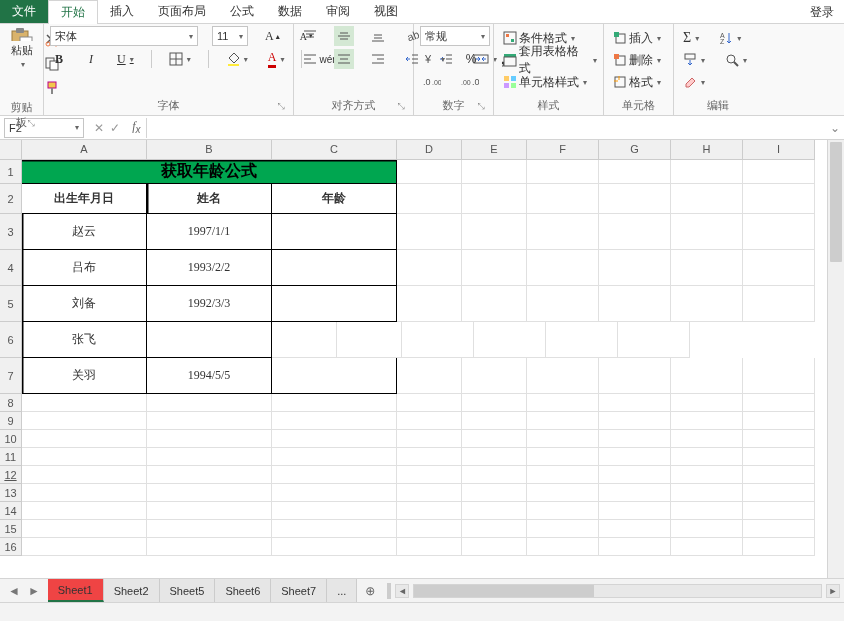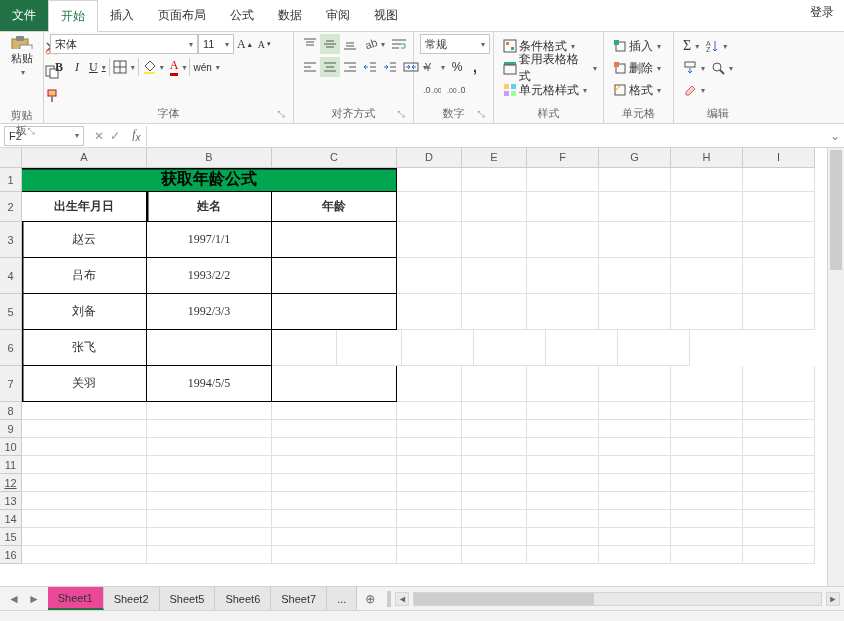--- a/index.html
+++ b/index.html
@@ -1,28 +1,28 @@
 <!DOCTYPE html>
 <html><head>
 <meta charset="utf-8">
 <style>
 * { box-sizing: border-box; margin: 0; padding: 0; font-family: "Microsoft YaHei", Arial, sans-serif; }
 body { background: #fff; font-size: 12px; color: #333; overflow: hidden; width: 844px; height: 621px; position: relative; }
-.menubar { display: flex; height: 32px; background: #fff; border-bottom: 1px solid #d4d4d4; align-items: stretch; }
+.menubar { display: flex; height: 24px; background: #fff; border-bottom: 1px solid #d4d4d4; align-items: stretch; }
 .menubar .tab { padding: 4px 12px; cursor: pointer; font-size: 12px; display: flex; align-items: center; }
 .menubar .tab.file { background: #217346; color: #fff; }
 .menubar .tab.active { background: #fff; color: #217346; border-top: 1px solid #d4d4d4; border-left: 1px solid #d4d4d4; border-right: 1px solid #d4d4d4; margin-bottom: -1px; }
 .menubar .login { margin-left: auto; padding: 4px 10px; }
 .ribbon { display: flex; height: 92px; border-bottom: 1px solid #d4d4d4; background: #f9f9f9; }
 .rgroup { border-right: 1px solid #d4d4d4; display: flex; flex-direction: column; padding: 2px 6px 0 6px; }
 .rgroup .body { flex: 1; display: flex; align-items: flex-start; gap: 4px; }
 .rgroup .label { text-align: center; font-size: 11px; color: #666; padding: 2px 0; position: relative; }
 .rgroup .label .launcher { position: absolute; right: 0; bottom: 2px; width: 12px; height: 12px; font-size: 9px; color: #888; }
 .col { display: flex; flex-direction: column; gap: 2px; }
-.row { display: flex; gap: 0; align-items: center; }
+.row { display: flex; gap: 14px; align-items: center; }
 .btn { min-width: 18px; height: 20px; display: flex; align-items: center; justify-content: center; border: 1px solid transparent; cursor: pointer; padding: 0 2px; gap: 2px; }
 .btn.big { height: 44px; flex-direction: column; font-size: 11px; }
 .dd::after { content: "▾"; font-size: 8px; color: #666; margin-left: 2px; }
 .sel { height: 20px; border: 1px solid #c5c5c5; background: #fff; display: flex; align-items: center; padding: 0 4px; font-size: 11px; gap: 4px; }
 .sel .arr { font-size: 8px; color: #666; margin-left: auto; }
 svg { display: block; }
 .namebox-row { display: flex; height: 24px; border-bottom: 1px solid #d4d4d4; align-items: center; background: #fff; }
 .namebox { width: 80px; height: 20px; border: 1px solid #c5c5c5; margin: 0 4px; display: flex; align-items: center; padding: 0 4px; font-size: 11px; }
 .namebox .arr { margin-left: auto; font-size: 8px; color: #666; }
 .fx-btns { display: flex; gap: 6px; padding: 0 6px; color: #999; }
@@ -44,21 +44,21 @@
 .thick-t { box-shadow: inset 0 1.5px 0 #000; }
 .merged-title { background: #00a650; color: #000; font-weight: bold; font-size: 16px; }
 .hdr { font-weight: bold; }
 .vscroll { width: 17px; background: #f0f0f0; border-left: 1px solid #d4d4d4; position: relative; }
 .vthumb { position: absolute; left: 2px; right: 2px; top: 2px; height: 120px; background: #cdcdcd; border-radius: 1px; }
 .statusbar { height: 19px; border-top: 1px solid #d4d4d4; background: #f3f3f3; }
 .tabbar { height: 24px; border-top: 1px solid #d4d4d4; display: flex; align-items: stretch; background: #f3f3f3; }
 .tabnav { display: flex; gap: 8px; padding: 0 8px; align-items: center; color: #777; }
 .tabnav span { cursor: pointer; }
 .sheettab { padding: 4px 10px; border-right: 1px solid #ccc; font-size: 11px; background: #e6e6e6; display: flex; align-items: center; cursor: pointer; }
-.sheettab.active { background: #ec4899; border-bottom: 2px solid #217346; }
+.sheettab.active { background: #ef4444; border-bottom: 2px solid #217346; }
 .addsheet { padding: 0 8px; display: flex; align-items: center; color: #666; cursor: pointer; }
 .hscroll-area { flex: 1; display: flex; align-items: center; padding: 0 4px; gap: 4px; }
 .hsep { width: 4px; height: 16px; background: #ccc; }
 .htrack { flex: 1; height: 14px; background: #e8e8e8; position: relative; border: 1px solid #d4d4d4; }
 .hthumb { position: absolute; left: 0; top: 0; bottom: 0; width: 180px; background: #cdcdcd; }
 .harrow { width: 14px; height: 14px; background: #e8e8e8; border: 1px solid #d4d4d4; text-align: center; font-size: 9px; line-height: 12px; color: #666; }
 </style>
 </head>
 <body>
 

